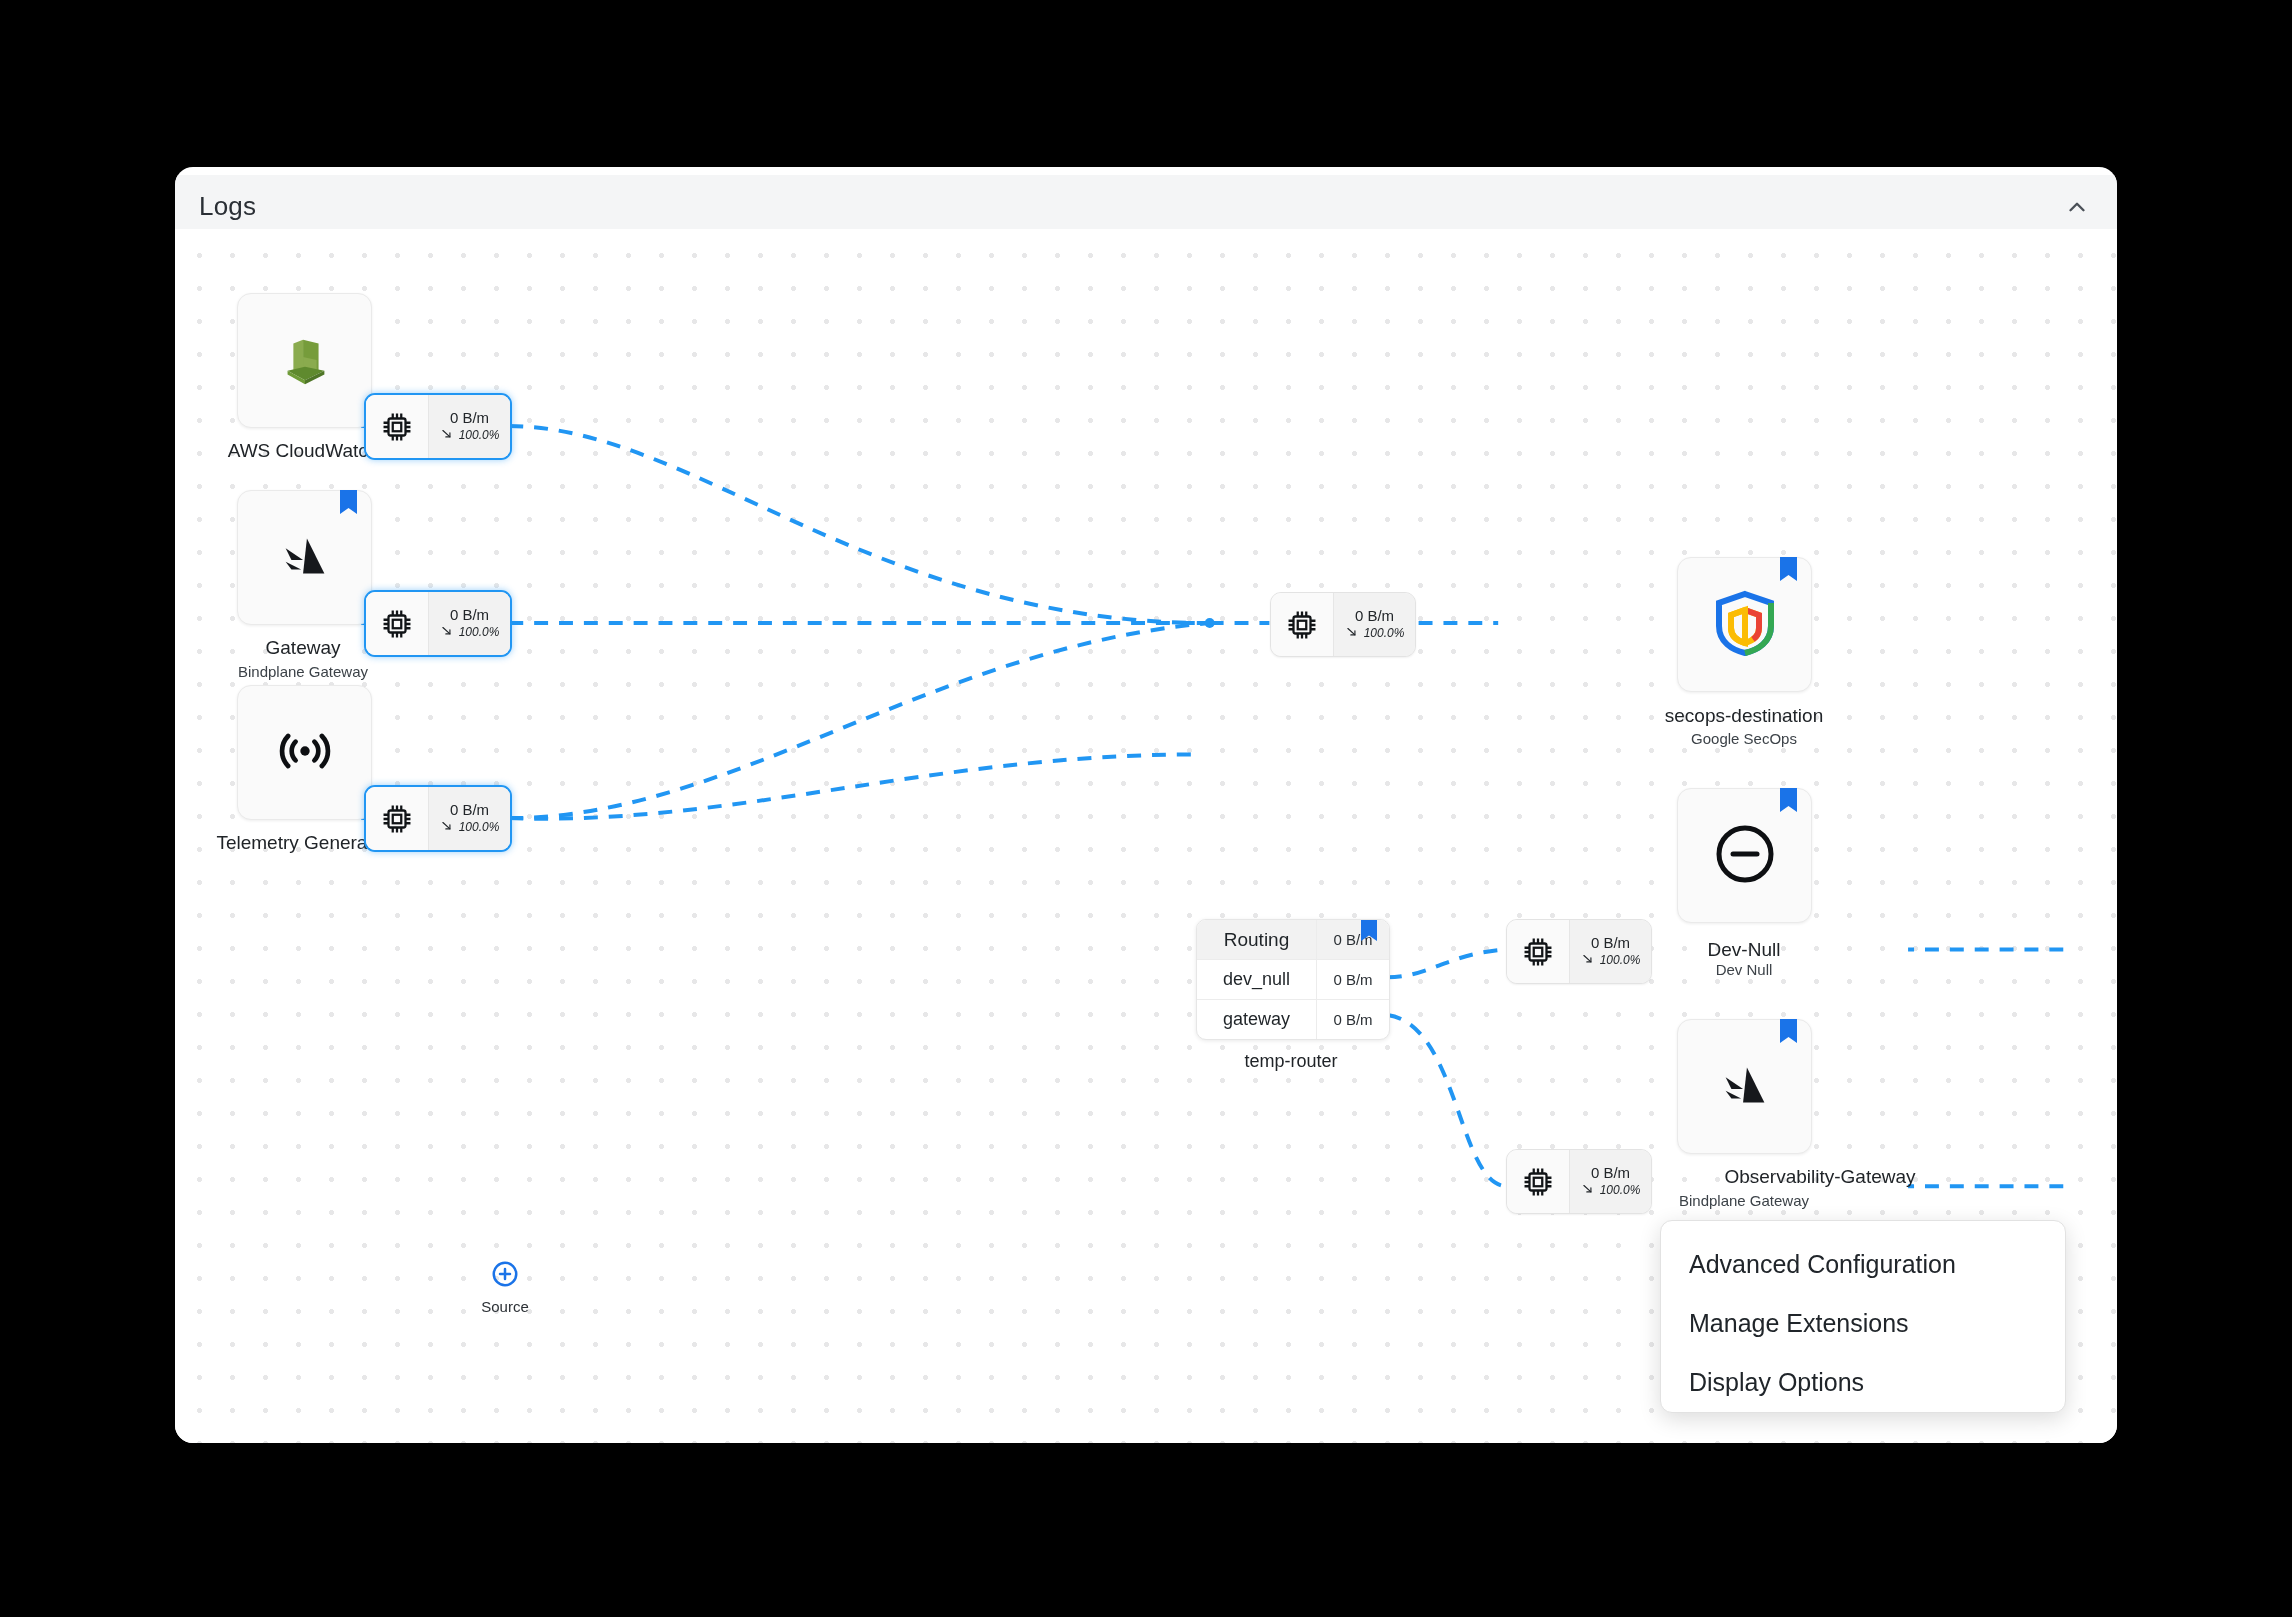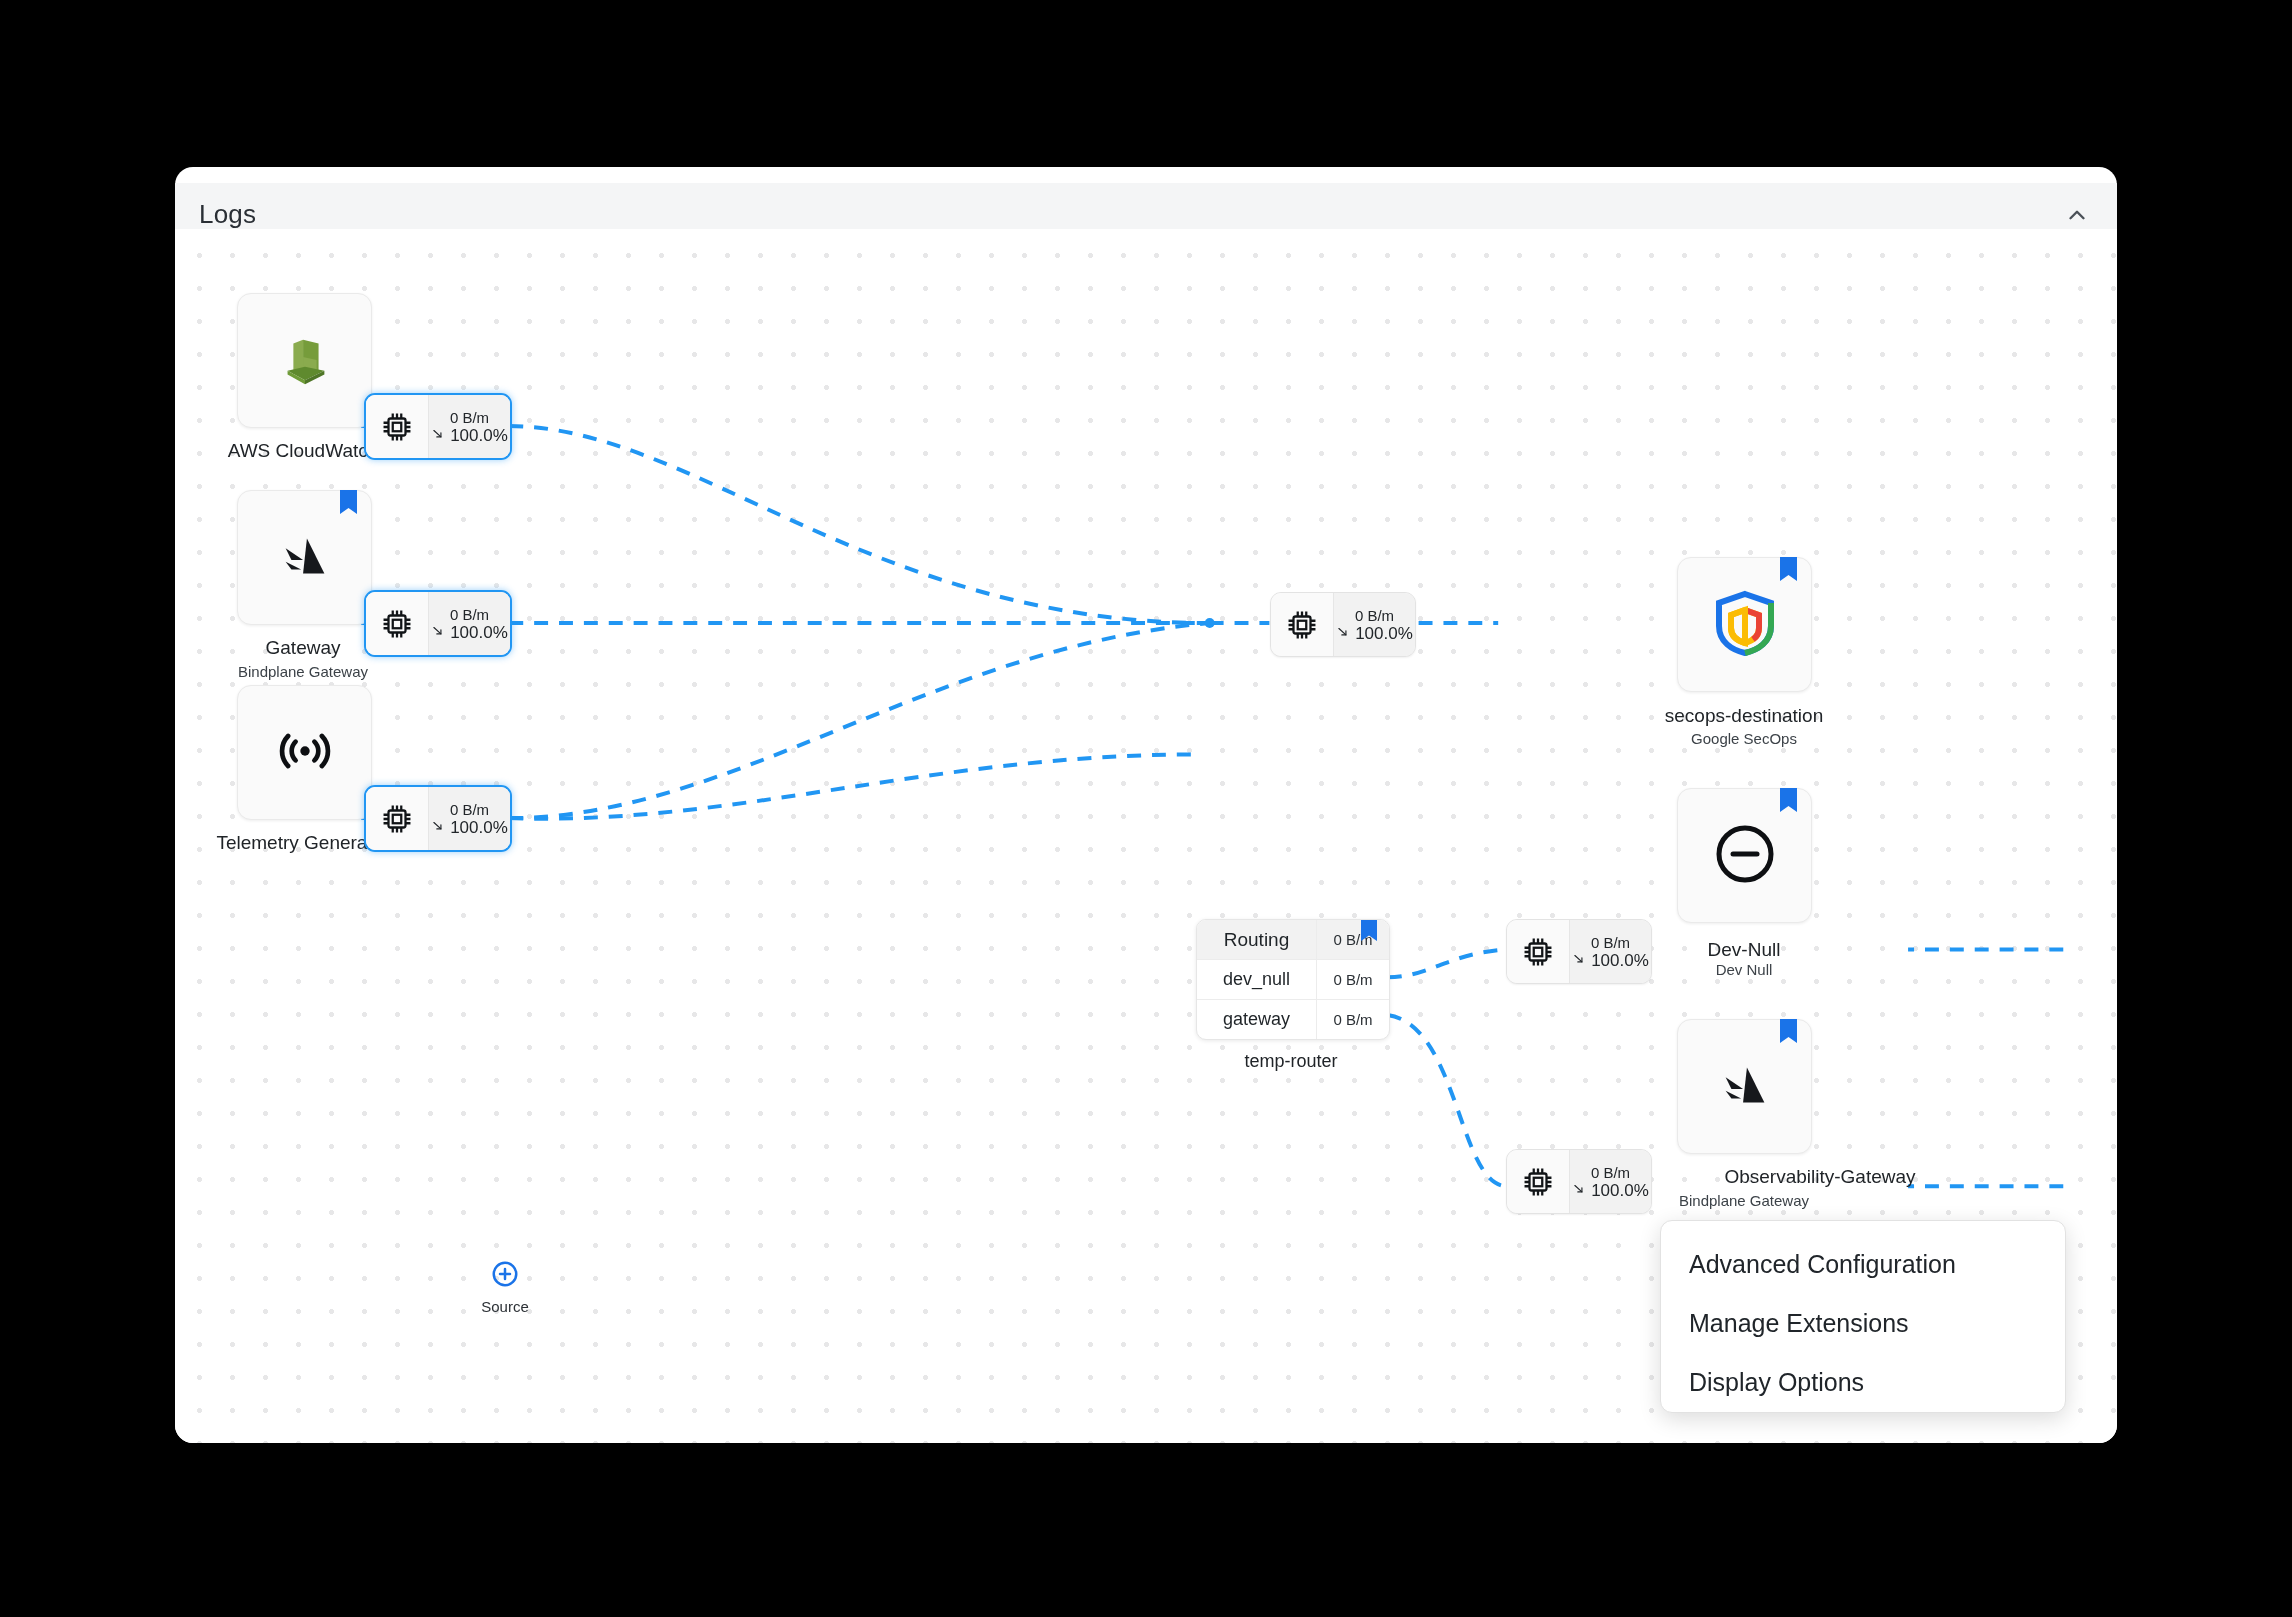--- a/index.html
+++ b/index.html
@@ -5,21 +5,21 @@
 <style>
   html,body{margin:0;padding:0;background:#000;}
   body{width:2292px;height:1618px;position:relative;overflow:hidden;
        font-family:"Liberation Sans","DejaVu Sans",sans-serif;}
 
   
   #panel{position:absolute;left:175px;top:167px;width:1942px;height:1276px;
          background:#fff;border-radius:18px;overflow:hidden;
          box-shadow:0 2px 10px rgba(0,0,0,.25);}
 
-  #panel-header{position:absolute;left:0;top:16px;width:100%;height:62px;
+  #panel-header{position:absolute;left:0;top:8px;width:100%;height:62px;
          background:#f4f5f6;border-bottom:4px solid #000000;}
   #panel-title{position:absolute;left:24px;top:16px;font-size:26px;color:#2a2f35;
          letter-spacing:0.2px;}
   #collapse-btn{position:absolute;right:22px;top:14px;width:36px;height:36px;
          display:flex;align-items:center;justify-content:center;cursor:pointer;}
 
   
   #canvas{position:absolute;left:0;top:62px;width:1942px;height:1214px;
      background-color:#fff;
      background-image:radial-gradient(#e7e7e8 2.4px, transparent 2.5px);
@@ -41,22 +41,22 @@
   
   .proc{position:absolute;width:144px;height:63px;border-radius:11px;display:flex;
         overflow:hidden;background:#fafafa;}
   .proc.sel{border:2px solid #2196f3;box-shadow:0 0 7px rgba(33,150,243,.45);}
   .proc.plain{border:1px solid #e3e3e3;box-shadow:0 1px 2px rgba(0,0,0,.06);}
   .proc .left{flex:0 0 62px;display:flex;align-items:center;justify-content:center;
         background:#fafafa;border-right:1px solid #e6e6e6;}
   .proc .right{flex:1;display:flex;flex-direction:column;align-items:center;
         justify-content:center;background:#f2f2f2;gap:2px;}
   .proc .rate{font-size:15px;color:#22262a;line-height:1;}
-  .proc .pct{font-size:17px;color:#22262a;line-height:1;display:flex;
-        align-items:center;gap:5px;}
+  .proc .pct{font-size:12px;color:#22262a;line-height:1;display:flex;
+        align-items:center;gap:5px;font-style:italic;}
 
   
   #router{position:absolute;left:1021px;top:690px;width:192px;
         background:#fff;border:1px solid #e6e6e6;border-radius:10px;overflow:hidden;
         box-shadow:0 1px 4px rgba(0,0,0,.09);}
   #router .bookmark{position:absolute;right:12px;top:-1px;width:16px;height:22px;z-index:3;}
   .r-row{display:flex;height:39px;border-bottom:1px solid #ececec;}
   .r-row:last-child{border-bottom:none;}
   .r-row.head{background:#f2f2f2;}
   .r-name{flex:1;display:flex;align-items:center;justify-content:center;

